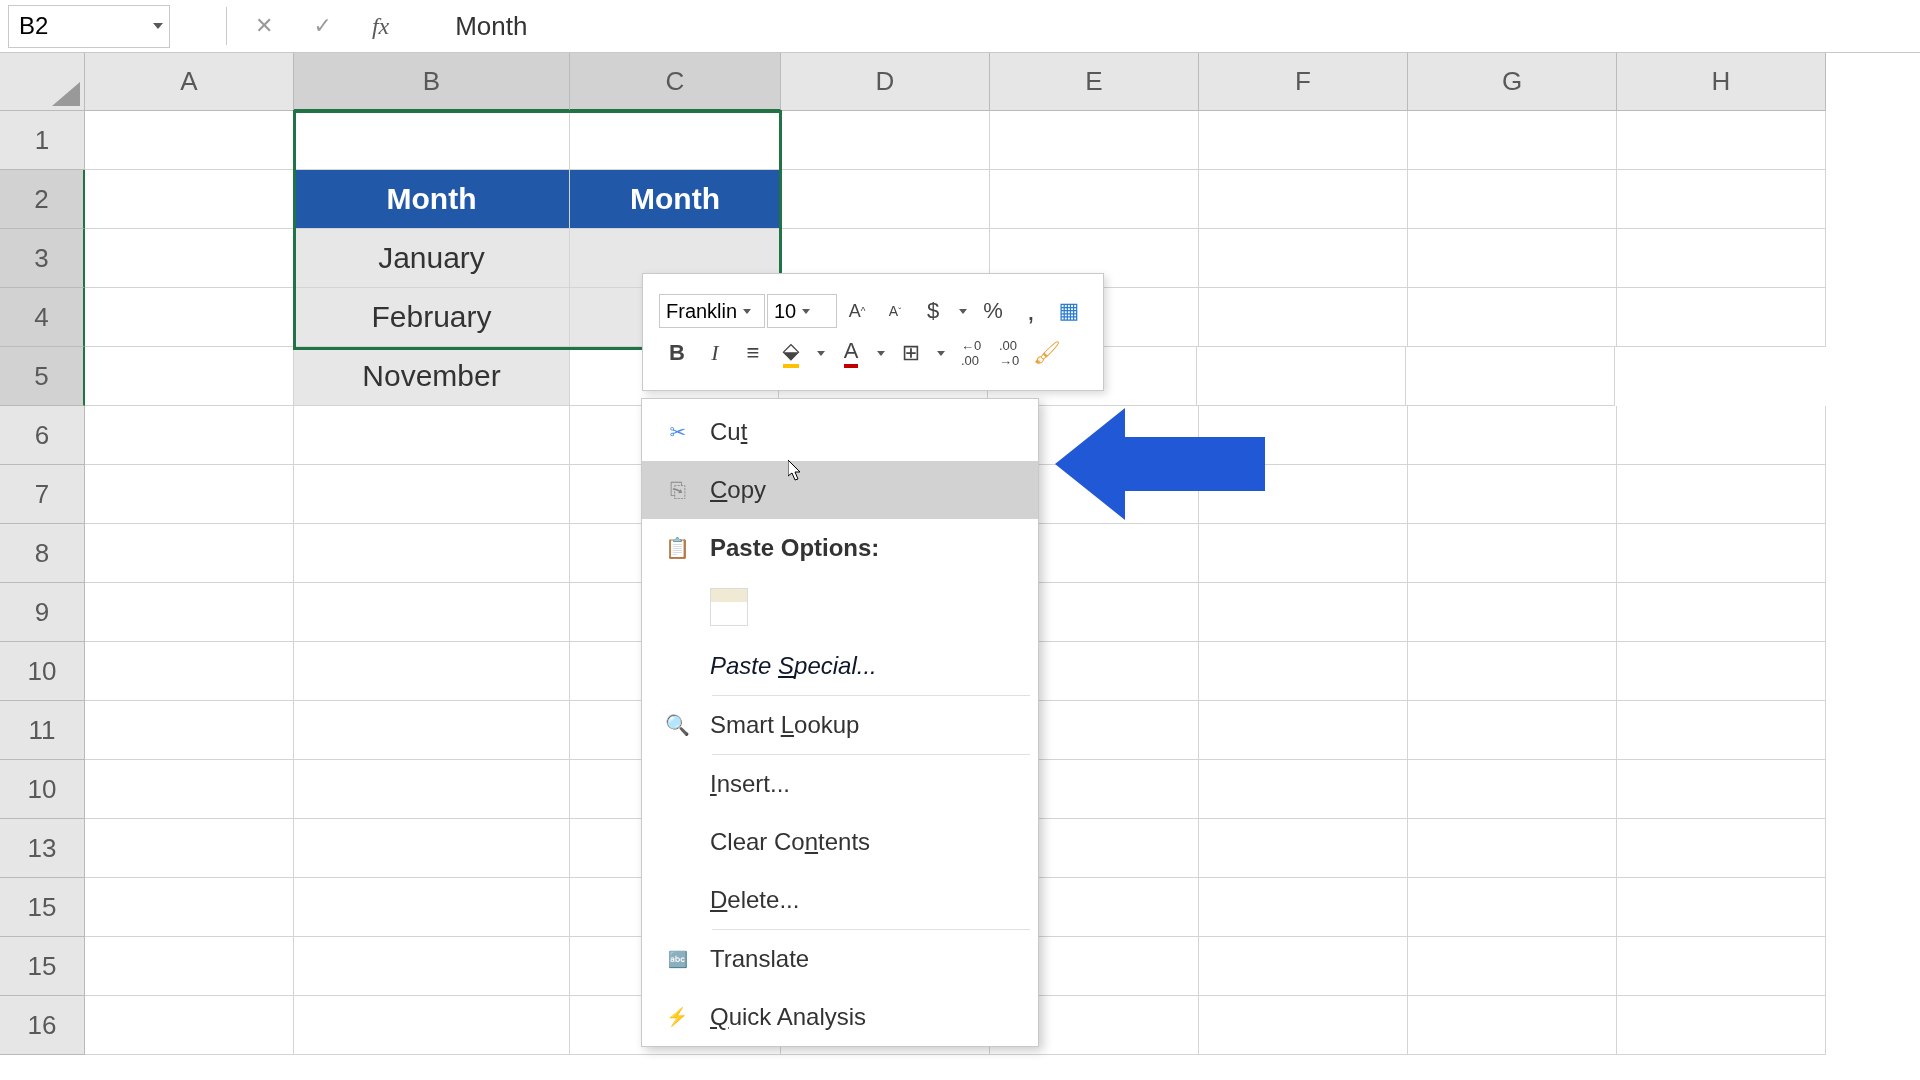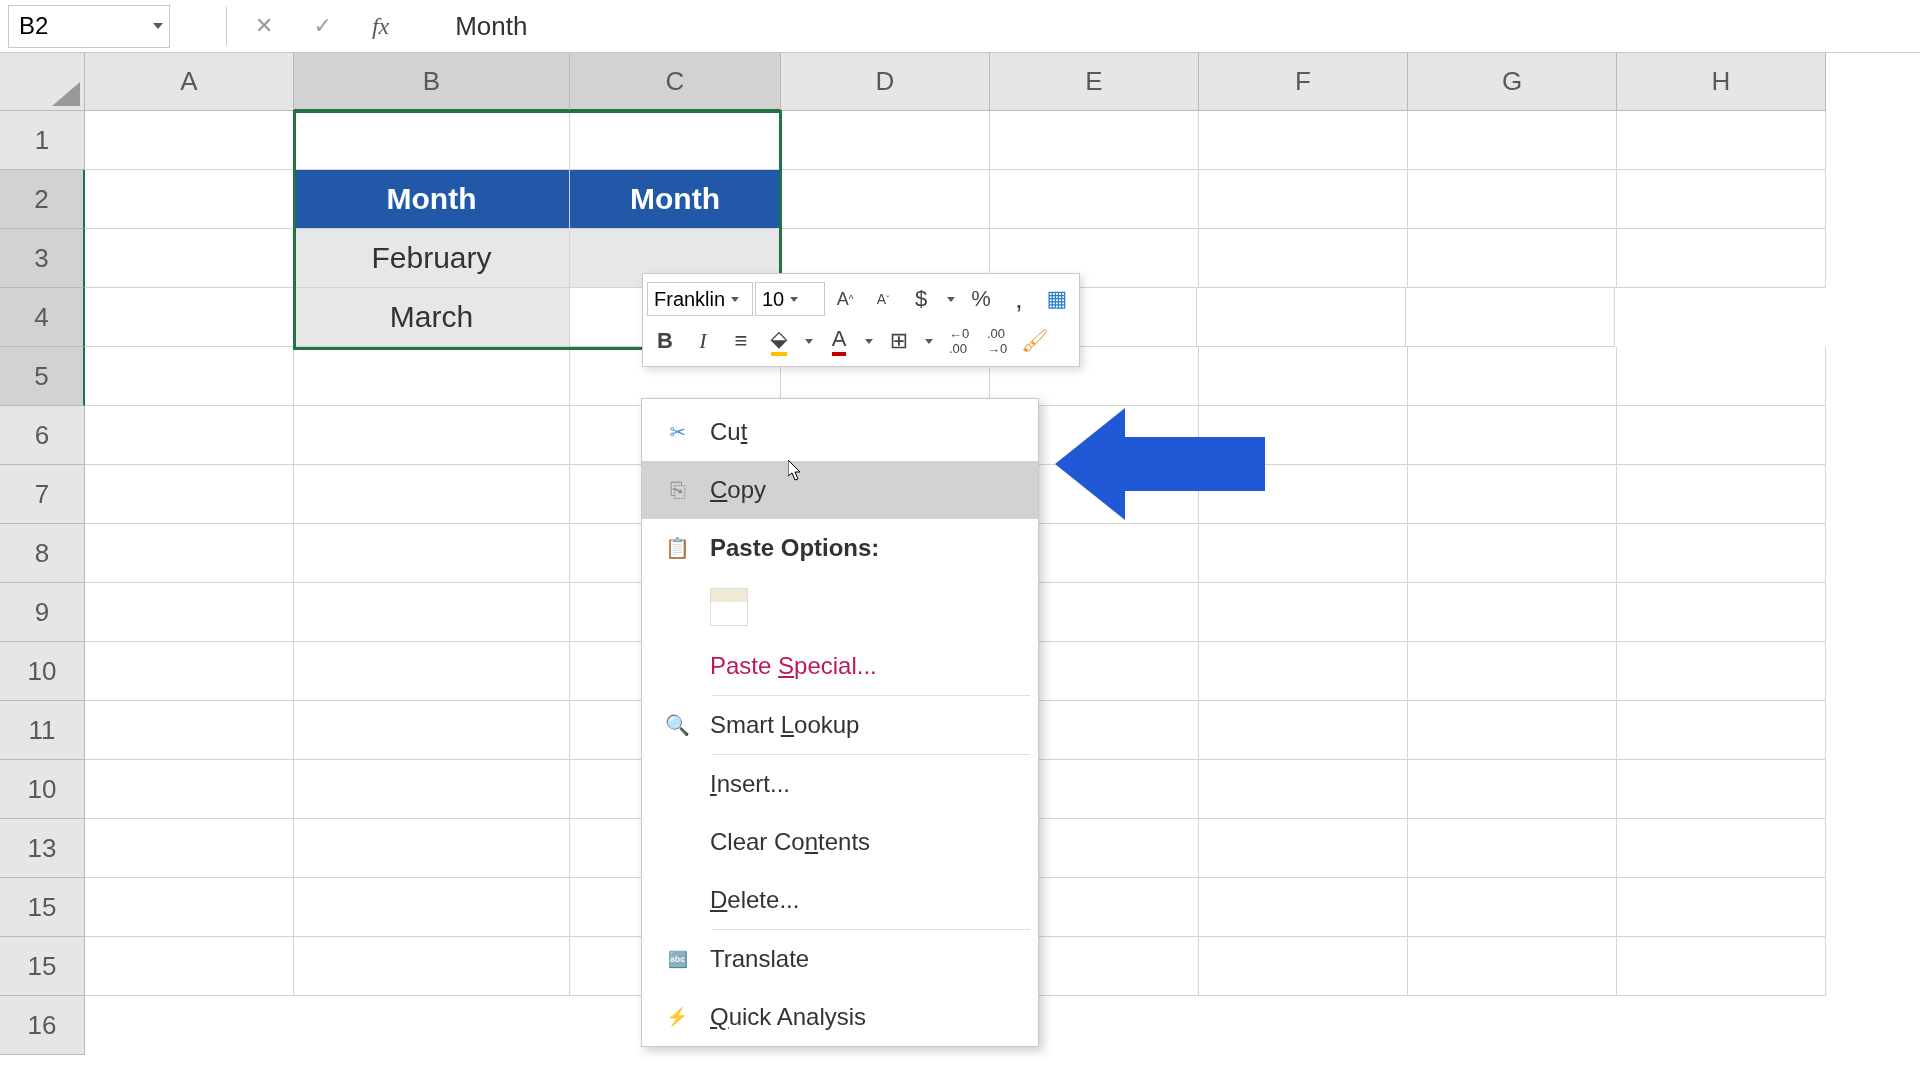--- a/index.html
+++ b/index.html
@@ -169,21 +169,21 @@
       position: absolute;
       border: 3px solid #217346;
       pointer-events: none;
     }
     
     .mini-toolbar {
       position: absolute;
       background: #fff;
       border: 1px solid #c9c9c9;
       box-shadow: 3px 3px 8px rgba(0,0,0,0.15);
-      padding: 4px;
+      padding: 16px;
     }
     .mini-row {
       display: flex;
       align-items: center;
       gap: 2px;
       height: 42px;
     }
     .mini-combo {
       border: 1px solid #c9c9c9;
       height: 34px;
@@ -227,21 +227,22 @@
       align-items: center;
       height: 58px;
       padding-left: 16px;
       font-size: 24px;
       color: #333;
     }
     .menu-item.hovered {
       background: #d2d2d2;
     }
     .menu-item.disabled {
-      color: #be185d;
+      color: #0f172a;
+      font-style: italic;
     }
     .menu-icon {
       width: 40px;
       display: flex;
       justify-content: center;
       font-size: 20px;
     }
     .menu-label {
       padding-left: 12px;
     }
@@ -361,31 +362,41 @@
         <div class="grid-cell header-cell" style="width: 276px;">Month</div>
         <div class="grid-cell header-cell" style="width: 211px;">Month</div>
         <div class="grid-cell" style="width: 209px;"></div>
         <div class="grid-cell" style="width: 209px;"></div>
         <div class="grid-cell" style="width: 209px;"></div>
         <div class="grid-cell" style="width: 209px;"></div>
         <div class="grid-cell" style="width: 209px;"></div>
       </div>
       <div class="grid-row">
         <div class="grid-cell" style="width: 209px;"></div>
+        <div class="grid-cell data-cell" style="width: 276px;">January</div>
+        <div class="grid-cell data-cell" style="width: 211px;"></div>
+        <div class="grid-cell" style="width: 209px;"></div>
+        <div class="grid-cell" style="width: 209px;"></div>
+        <div class="grid-cell" style="width: 209px;"></div>
+        <div class="grid-cell" style="width: 209px;"></div>
+        <div class="grid-cell" style="width: 209px;"></div>
+      </div>
+      <div class="grid-row">
+        <div class="grid-cell" style="width: 209px;"></div>
         <div class="grid-cell data-cell" style="width: 276px;">February</div>
         <div class="grid-cell data-cell" style="width: 211px;"></div>
         <div class="grid-cell" style="width: 209px;"></div>
         <div class="grid-cell" style="width: 209px;"></div>
         <div class="grid-cell" style="width: 209px;"></div>
         <div class="grid-cell" style="width: 209px;"></div>
         <div class="grid-cell" style="width: 209px;"></div>
       </div>
       <div class="grid-row">
         <div class="grid-cell" style="width: 209px;"></div>
-        <div class="grid-cell data-cell" style="width: 276px;">March</div>
+        <div class="grid-cell data-cell" style="width: 276px;">November</div>
         <div class="grid-cell" style="width: 209px;"></div>
         <div class="grid-cell" style="width: 209px;"></div>
         <div class="grid-cell" style="width: 209px;"></div>
         <div class="grid-cell" style="width: 209px;"></div>
         <div class="grid-cell" style="width: 209px;"></div>
       </div>
       <div class="grid-row">
         <div class="grid-cell" style="width: 209px;"></div>
         <div class="grid-cell" style="width: 276px;"></div>
         <div class="grid-cell" style="width: 211px;"></div>

